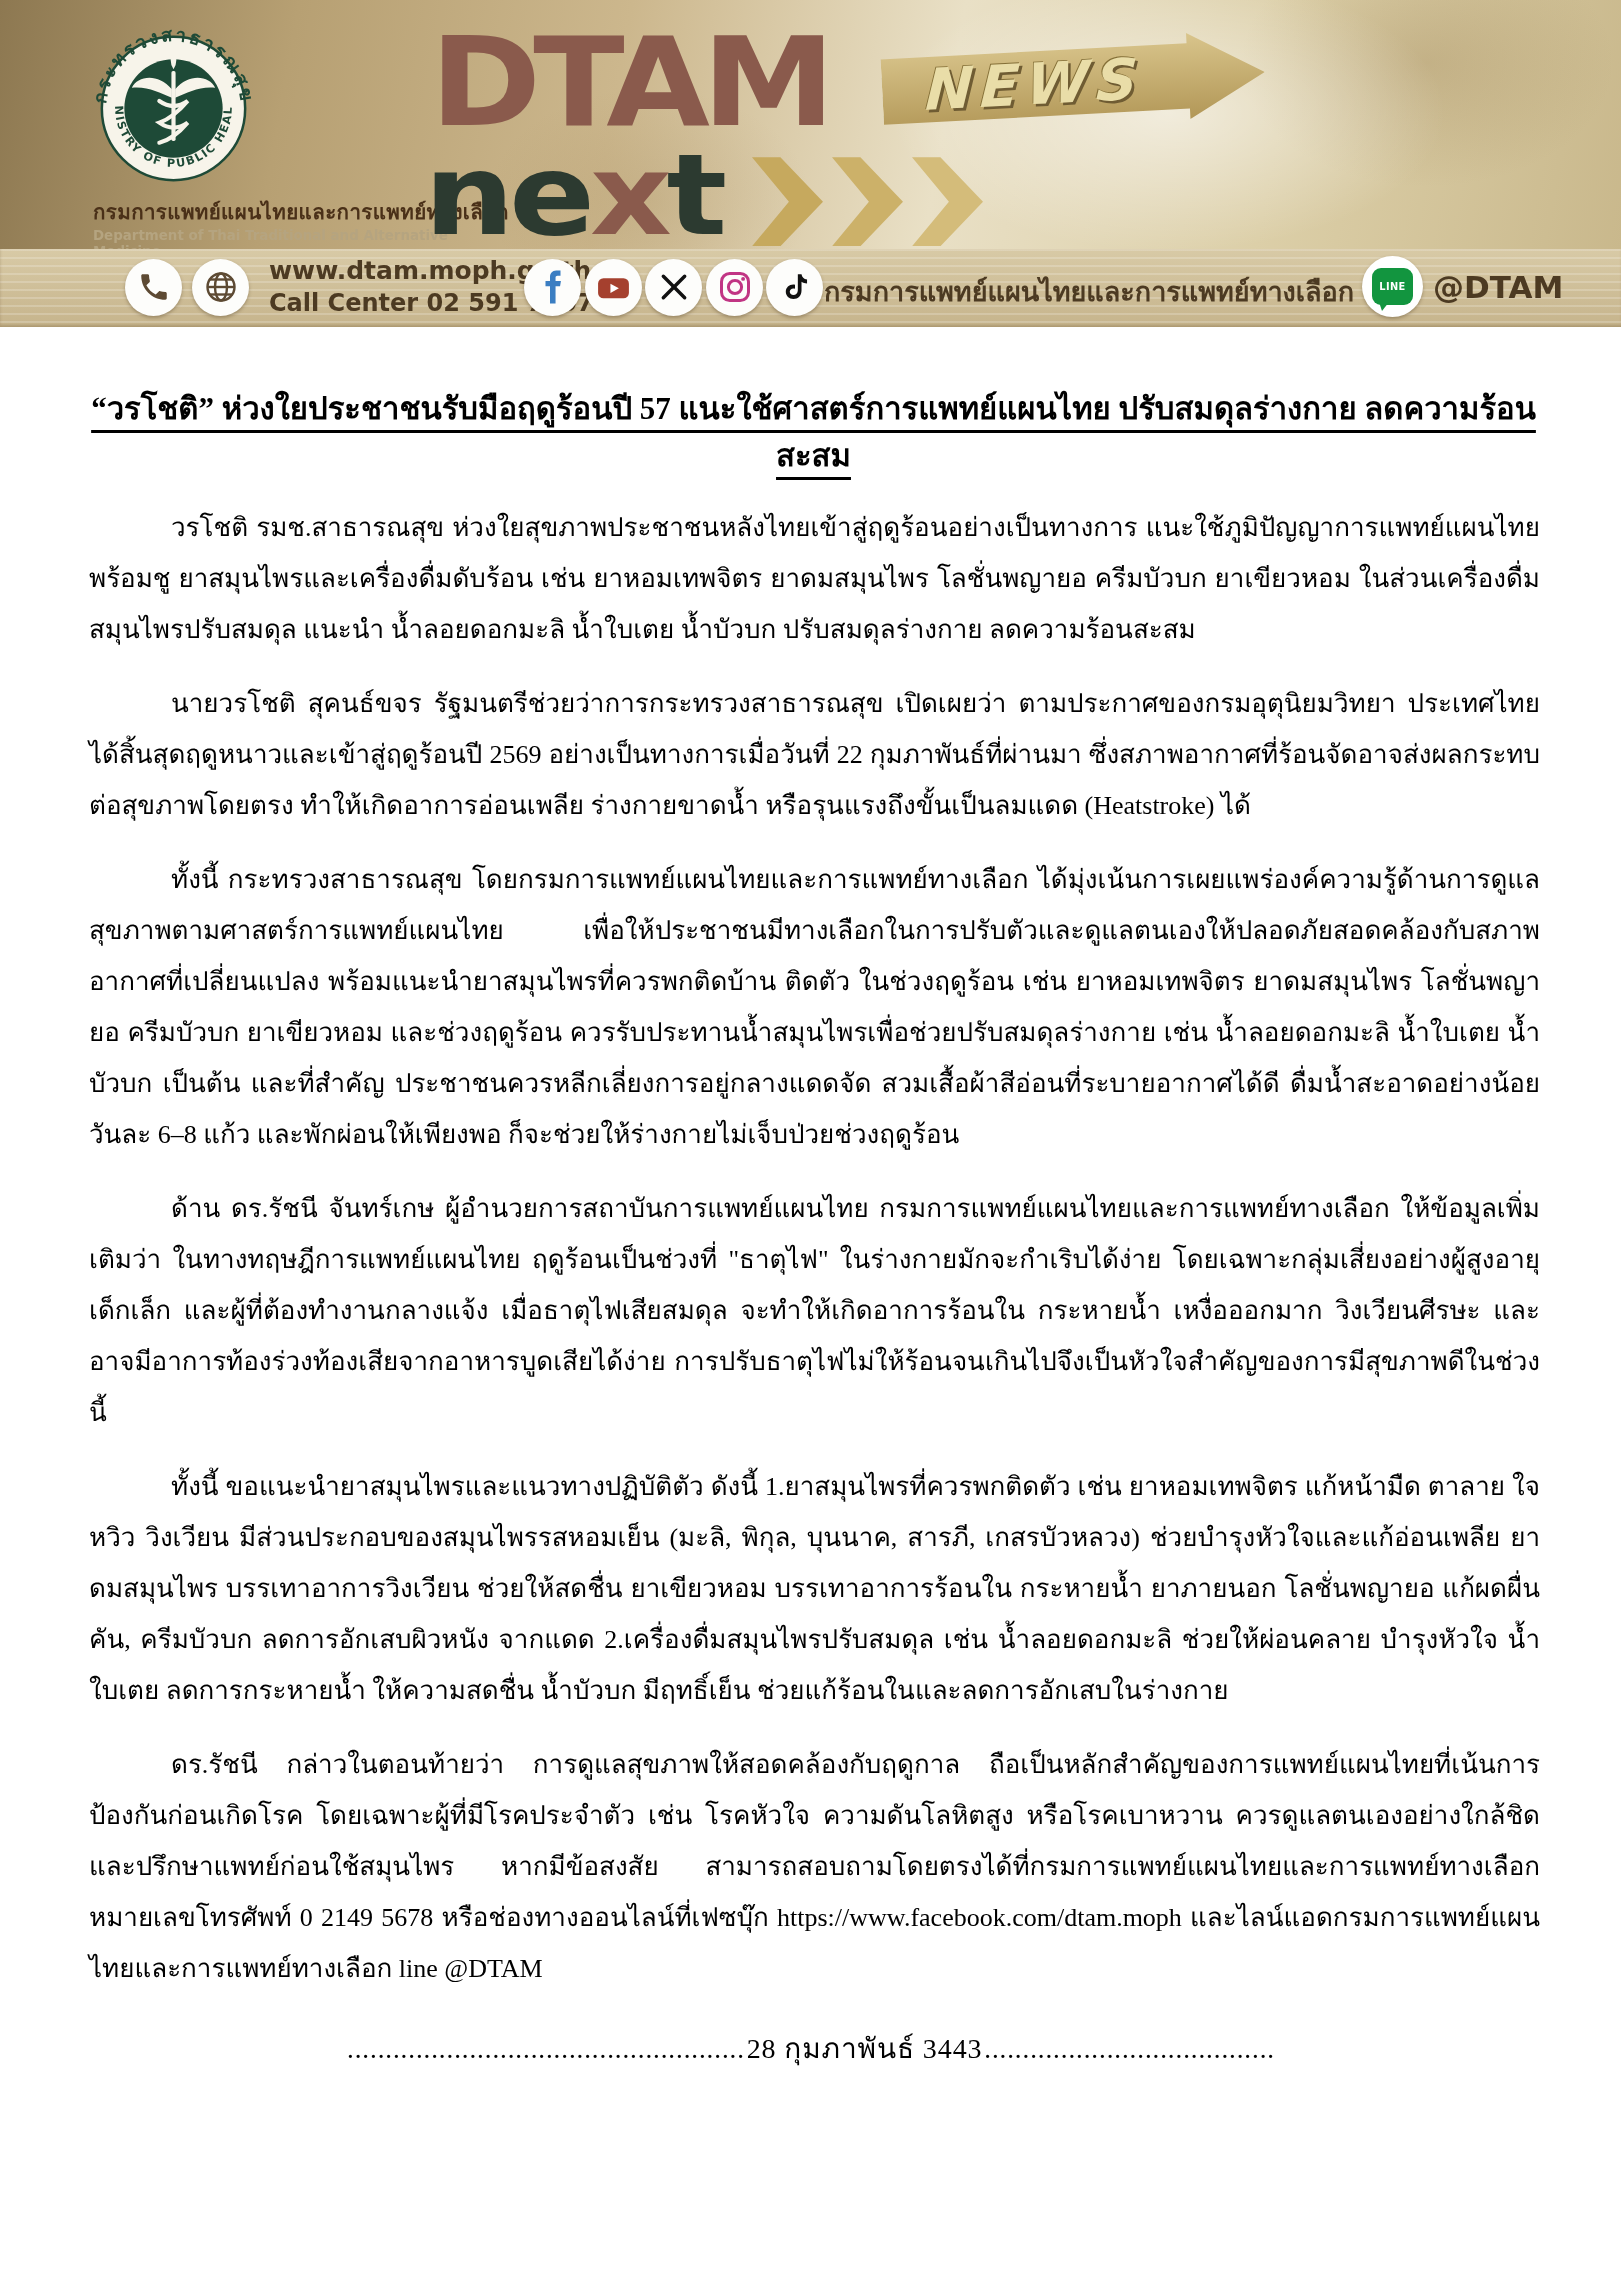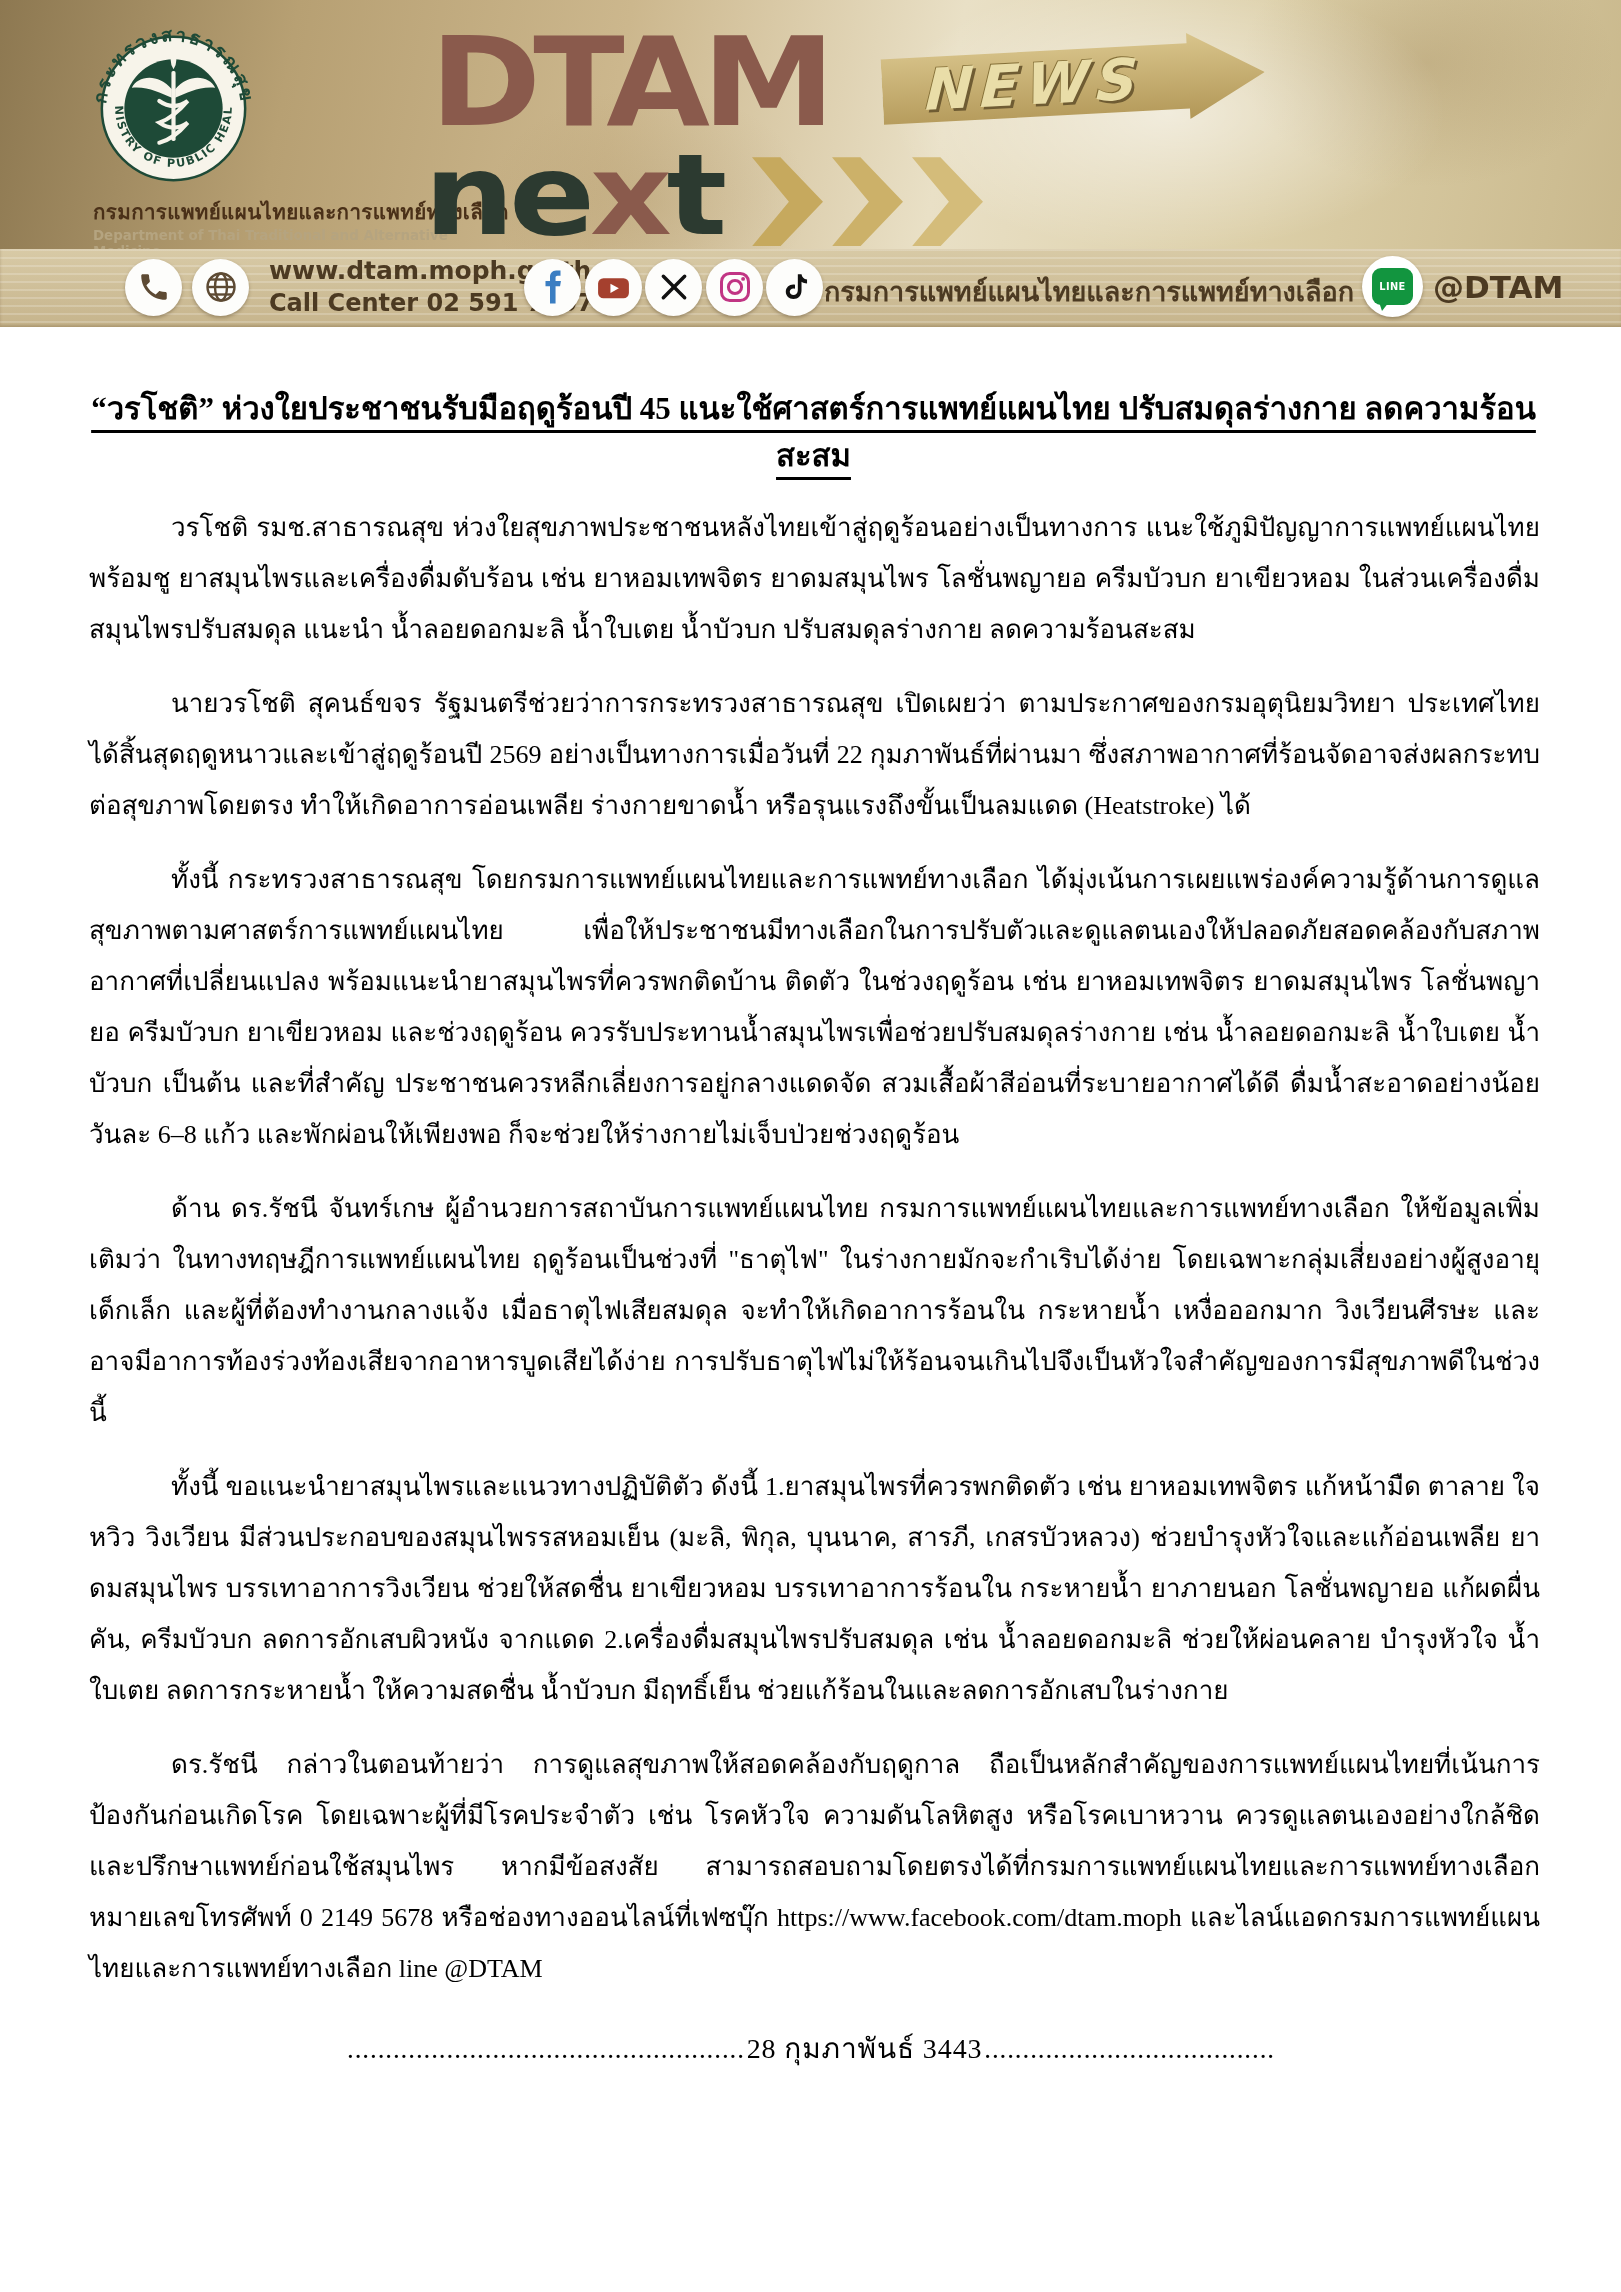--- a/index.html
+++ b/index.html
@@ -201,21 +201,21 @@
     <div class="line-badge">
       <div class="line-bubble">
           <span>LINE</span>
         </div>
     </div>
     <div class="cb-line-id">@DTAM</div>
   </div>
 </div>
 
 <div class="doc">
-  <div class="title">“วรโชติ” ห่วงใยประชาชนรับมือฤดูร้อนปี 45 แนะใช้ศาสตร์การแพทย์แผนไทย ปรับสมดุลร่างกาย ลดความร้อนสะสม</div>
+  <div class="title">“วรโชติ” ห่วงใยประชาชนรับมือฤดูร้อนปี 57 แนะใช้ศาสตร์การแพทย์แผนไทย ปรับสมดุลร่างกาย ลดความร้อนสะสม</div>
 
   <div class="body-text">
     <p>วรโชติ รมช.สาธารณสุข ห่วงใยสุขภาพประชาชนหลังไทยเข้าสู่ฤดูร้อนอย่างเป็นทางการ แนะใช้ภูมิปัญญาการแพทย์แผนไทย พร้อมชู ยาสมุนไพรและเครื่องดื่มดับร้อน เช่น ยาหอมเทพจิตร ยาดมสมุนไพร โลชั่นพญายอ ครีมบัวบก ยาเขียวหอม ในส่วนเครื่องดื่มสมุนไพรปรับสมดุล แนะนำ น้ำลอยดอกมะลิ น้ำใบเตย น้ำบัวบก ปรับสมดุลร่างกาย ลดความร้อนสะสม</p>
     <p>นายวรโชติ สุคนธ์ขจร รัฐมนตรีช่วยว่าการกระทรวงสาธารณสุข เปิดเผยว่า ตามประกาศของกรมอุตุนิยมวิทยา ประเทศไทยได้สิ้นสุดฤดูหนาวและเข้าสู่ฤดูร้อนปี 2569 อย่างเป็นทางการเมื่อวันที่ 22 กุมภาพันธ์ที่ผ่านมา ซึ่งสภาพอากาศที่ร้อนจัดอาจส่งผลกระทบต่อสุขภาพโดยตรง ทำให้เกิดอาการอ่อนเพลีย ร่างกายขาดน้ำ หรือรุนแรงถึงขั้นเป็นลมแดด (Heatstroke) ได้</p>
     <p>ทั้งนี้ กระทรวงสาธารณสุข โดยกรมการแพทย์แผนไทยและการแพทย์ทางเลือก ได้มุ่งเน้นการเผยแพร่องค์ความรู้ด้านการดูแลสุขภาพตามศาสตร์การแพทย์แผนไทย เพื่อให้ประชาชนมีทางเลือกในการปรับตัวและดูแลตนเองให้ปลอดภัยสอดคล้องกับสภาพอากาศที่เปลี่ยนแปลง พร้อมแนะนำยาสมุนไพรที่ควรพกติดบ้าน ติดตัว ในช่วงฤดูร้อน เช่น ยาหอมเทพจิตร ยาดมสมุนไพร โลชั่นพญายอ ครีมบัวบก ยาเขียวหอม และช่วงฤดูร้อน ควรรับประทานน้ำสมุนไพรเพื่อช่วยปรับสมดุลร่างกาย เช่น น้ำลอยดอกมะลิ น้ำใบเตย น้ำบัวบก เป็นต้น และที่สำคัญ ประชาชนควรหลีกเลี่ยงการอยู่กลางแดดจัด สวมเสื้อผ้าสีอ่อนที่ระบายอากาศได้ดี ดื่มน้ำสะอาดอย่างน้อยวันละ 6–8 แก้ว และพักผ่อนให้เพียงพอ ก็จะช่วยให้ร่างกายไม่เจ็บป่วยช่วงฤดูร้อน</p>
     <p>ด้าน ดร.รัชนี จันทร์เกษ ผู้อำนวยการสถาบันการแพทย์แผนไทย กรมการแพทย์แผนไทยและการแพทย์ทางเลือก ให้ข้อมูลเพิ่มเติมว่า ในทางทฤษฎีการแพทย์แผนไทย ฤดูร้อนเป็นช่วงที่ "ธาตุไฟ" ในร่างกายมักจะกำเริบได้ง่าย โดยเฉพาะกลุ่มเสี่ยงอย่างผู้สูงอายุ เด็กเล็ก และผู้ที่ต้องทำงานกลางแจ้ง เมื่อธาตุไฟเสียสมดุล จะทำให้เกิดอาการร้อนใน กระหายน้ำ เหงื่อออกมาก วิงเวียนศีรษะ และอาจมีอาการท้องร่วงท้องเสียจากอาหารบูดเสียได้ง่าย การปรับธาตุไฟไม่ให้ร้อนจนเกินไปจึงเป็นหัวใจสำคัญของการมีสุขภาพดีในช่วงนี้</p>
     <p>ทั้งนี้ ขอแนะนำยาสมุนไพรและแนวทางปฏิบัติตัว ดังนี้ 1.ยาสมุนไพรที่ควรพกติดตัว เช่น ยาหอมเทพจิตร แก้หน้ามืด ตาลาย ใจหวิว วิงเวียน มีส่วนประกอบของสมุนไพรรสหอมเย็น (มะลิ, พิกุล, บุนนาค, สารภี, เกสรบัวหลวง) ช่วยบำรุงหัวใจและแก้อ่อนเพลีย ยาดมสมุนไพร บรรเทาอาการวิงเวียน ช่วยให้สดชื่น ยาเขียวหอม บรรเทาอาการร้อนใน กระหายน้ำ ยาภายนอก โลชั่นพญายอ แก้ผดผื่นคัน, ครีมบัวบก ลดการอักเสบผิวหนัง จากแดด 2.เครื่องดื่มสมุนไพรปรับสมดุล เช่น น้ำลอยดอกมะลิ ช่วยให้ผ่อนคลาย บำรุงหัวใจ น้ำใบเตย ลดการกระหายน้ำ ให้ความสดชื่น น้ำบัวบก มีฤทธิ์เย็น ช่วยแก้ร้อนในและลดการอักเสบในร่างกาย</p>
     <p>ดร.รัชนี กล่าวในตอนท้ายว่า การดูแลสุขภาพให้สอดคล้องกับฤดูกาล ถือเป็นหลักสำคัญของการแพทย์แผนไทยที่เน้นการป้องกันก่อนเกิดโรค โดยเฉพาะผู้ที่มีโรคประจำตัว เช่น โรคหัวใจ ความดันโลหิตสูง หรือโรคเบาหวาน ควรดูแลตนเองอย่างใกล้ชิดและปรึกษาแพทย์ก่อนใช้สมุนไพร หากมีข้อสงสัย สามารถสอบถามโดยตรงได้ที่กรมการแพทย์แผนไทยและการแพทย์ทางเลือก หมายเลขโทรศัพท์ 0 2149 5678 หรือช่องทางออนไลน์ที่เฟซบุ๊ก https://www.facebook.com/dtam.moph และไลน์แอดกรมการแพทย์แผนไทยและการแพทย์ทางเลือก line @DTAM</p>
   </div>
 

